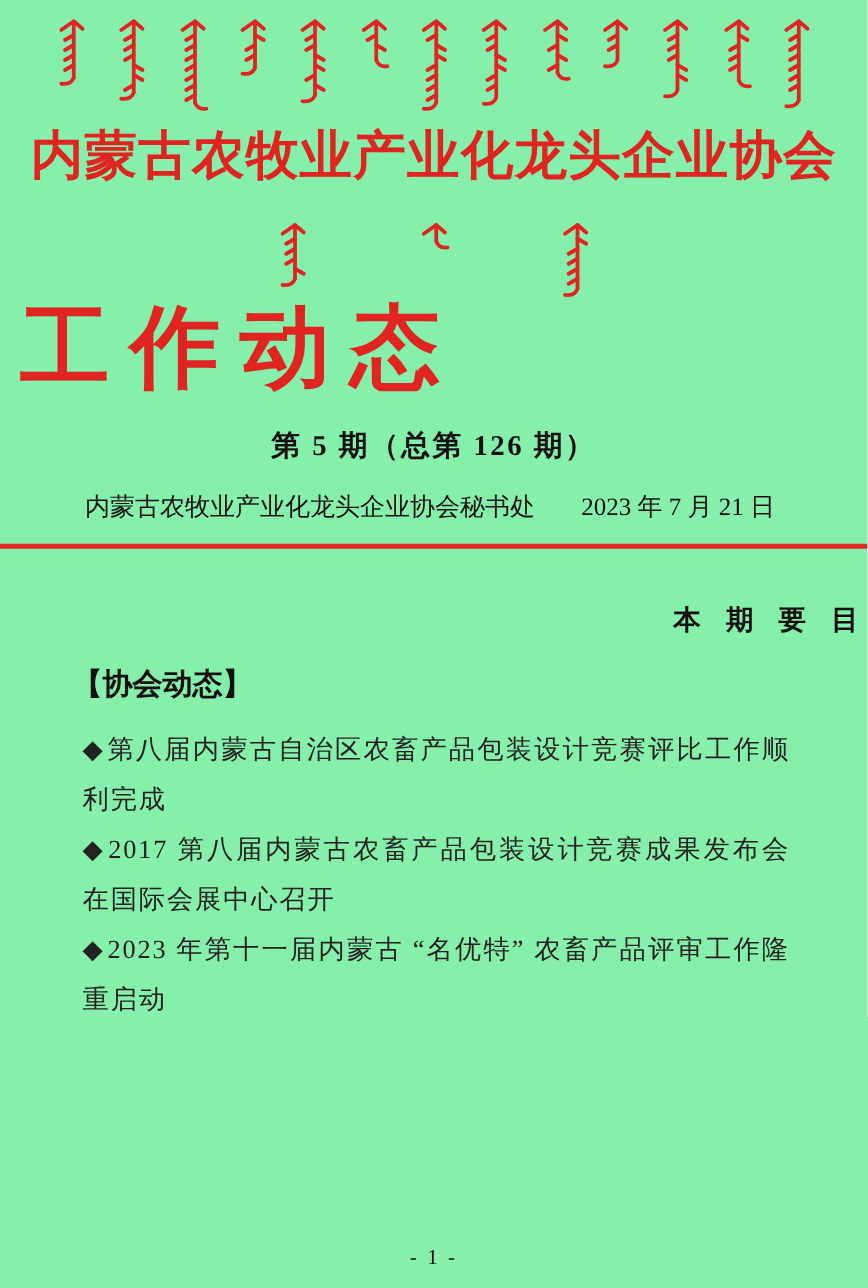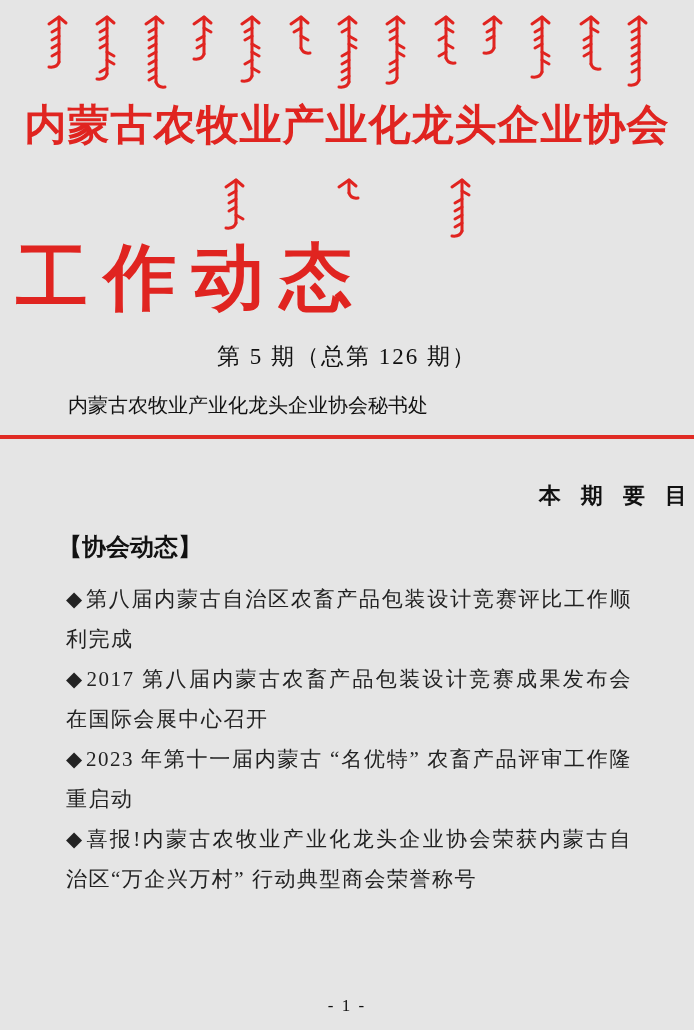--- a/index.html
+++ b/index.html
@@ -1,18 +1,18 @@
 <!DOCTYPE html>
 <html><head>
 <meta charset="utf-8">
 <style>
   :root{ --red:#e02420; --ink:#1b1b1b; }
   html,body{margin:0;padding:0;background:#ffffff;}
   .page{
-    width:694px;height:1030px;position:relative;background:#e5e5e5;overflow:hidden;
+    width:694px;height:1030px;position:relative;background:#86efac;overflow:hidden;
     font-family:"Liberation Serif","DejaVu Serif",serif;color:var(--ink);
   }
   
   .mongol-row{
     display:flex;justify-content:space-between;align-items:flex-start;
     width:606px;height:80px;margin:14px auto 0;color:var(--red);
   }
   .mongol-row-2{
     display:flex;justify-content:space-between;align-items:flex-start;
     width:252px;height:62px;margin:26px auto 0;color:var(--red);
@@ -24,21 +24,21 @@
     color:var(--red);letter-spacing:1px;white-space:nowrap;
   }
   
   .brush-title{
     margin:2px 0 0;text-align:left;
     font-size:72px;font-weight:bold;line-height:1.05;
     color:var(--red);letter-spacing:16px;text-indent:16px;white-space:nowrap;
   }
   .issue-line{
     margin-top:24px;text-align:center;
-    font-size:23px;font-weight:normal;letter-spacing:2px;color:#111;
+    font-size:23px;font-weight:bold;letter-spacing:2px;color:#111;
   }
   .pub-line{
     display:flex;justify-content:space-between;align-items:flex-end;
     margin:20px 74px 0 68px;font-size:20px;color:#111;
   }
   .rule{height:4px;background:#e02b24;margin-top:16px;width:100%;}
   .toc-heading{
     margin-top:42px;text-align:right;
     font-family:"Liberation Sans","DejaVu Sans",sans-serif;
     font-size:22px;font-weight:600;letter-spacing:7px;color:#111;white-space:nowrap;
@@ -200,29 +200,29 @@
         </g>
       </svg>
     </div>
 
   <div class="brush-title">工作动态</div>
 
   <div class="issue-line">第 5 期（总第 126 期）</div>
 
   <div class="pub-line">
     <span>内蒙古农牧业产业化龙头企业协会秘书处</span>
+    <span>2023 年 7 月 21 日</span>
   </div>
 
   <div class="rule"></div>
 
   <h2 class="toc-heading">本 期 要 目</h2>
 
   <div class="section-label">【协会动态】</div>
 
   <div class="items">
     <p class="item"><span class="diamond">◆</span><span>第八届内蒙古自治区农畜产品包装设计竞赛评比工作顺利完成</span></p>
     <p class="item"><span class="diamond">◆</span><span>2017 第八届内蒙古农畜产品包装设计竞赛成果发布会在国际会展中心召开</span></p>
     <p class="item"><span class="diamond">◆</span><span>2023 年第十一届内蒙古 “名优特” 农畜产品评审工作隆重启动</span></p>
-    <p class="item"><span class="diamond">◆</span><span>喜报!内蒙古农牧业产业化龙头企业协会荣获内蒙古自治区“万企兴万村” 行动典型商会荣誉称号</span></p>
   </div>
 
   <div class="footer">- 1 -</div>
 </div>
 
 </body></html>

